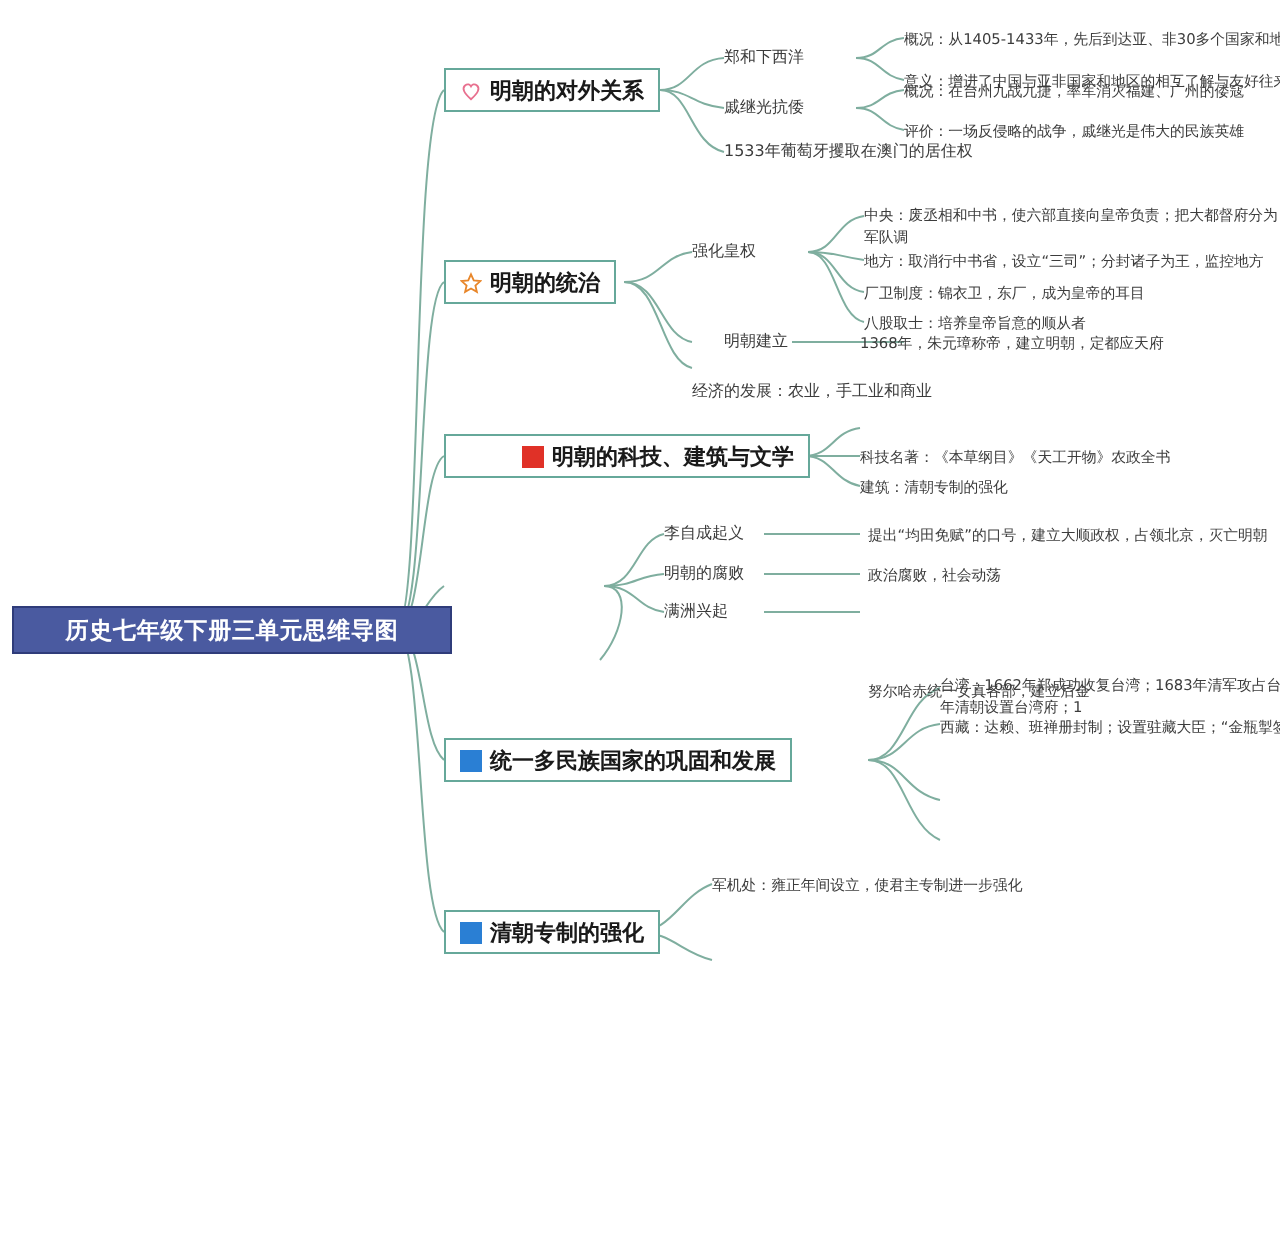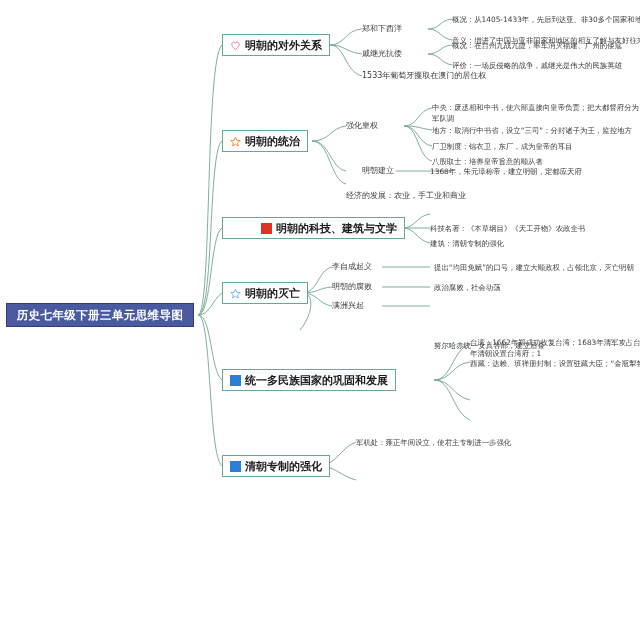--- a/index.html
+++ b/index.html
@@ -9,21 +9,21 @@
     font-family:"DejaVu Sans","Liberation Sans",sans-serif;
     overflow:hidden;
   }
   #stage{position:relative;width:640px;height:621px;}
   #wires{position:absolute;left:0;top:0;width:640px;height:621px;}
 
   
   .root{
     position:absolute;
     left:6px;top:303px;
-    width:188px;height:24px;
+    width:220px;height:24px;
     background:#4a5aa0;
     border:1px solid #2f3c7a;
     color:#ffffff;
     font-size:11.5px;
     font-weight:bold;
     letter-spacing:.4px;
     display:flex;align-items:center;justify-content:center;
     box-sizing:border-box;
   }
 
@@ -158,26 +158,20 @@
   <div class="l3 nw" style="left:430px;top:166px;">1368年，朱元璋称帝，建立明朝，定都应天府</div>
   <div class="l2" style="left:346px;top:179px;margin-top:12px;">经济的发展：农业，手工业和商业</div>
 
   <div class="l1" style="left:222px;top:217px;padding-left:38px;">
     <span class="ico sq" style="background:#e03127;"></span>
     <span>明朝的科技、建筑与文学</span>
   </div>
   <div class="l3 nw" style="left:430px;top:223px;">科技名著：《本草纲目》《天工开物》农政全书</div>
   <div class="l3 nw" style="left:430px;top:238px;">建筑：清朝专制的强化</div>
 
-  <div class="l1" style="left:222px;top:282px;">
-    <svg class="ico" viewBox="0 0 24 24">
-      <path d="M12 2.5 L15 9.2 L22.2 9.9 L16.8 14.7 L18.4 21.7 L12 18 L5.6 21.7 L7.2 14.7 L1.8 9.9 L9 9.2 Z" fill="none" stroke="#6cb6e3" stroke-width="2"></path>
-    </svg>
-    <span>明朝的灭亡</span>
-  </div>
   <div class="l2" style="left:332px;top:262px;">李自成起义</div>
   <div class="l3 nw" style="left:434px;top:262px;">提出“均田免赋”的口号，建立大顺政权，占领北京，灭亡明朝</div>
   <div class="l2" style="left:332px;top:282px;">明朝的腐败</div>
   <div class="l3 nw" style="left:434px;top:282px;">政治腐败，社会动荡</div>
   <div class="l2" style="left:332px;top:301px;">满洲兴起</div>
   <div class="l3 nw" style="left:434px;top:301px;margin-top:39px;">努尔哈赤统一女真各部，建立后金</div>
 
   <div class="l1" style="left:222px;top:369px;">
     <span class="ico sq" style="background:#2a7fd4;"></span>
     <span>统一多民族国家的巩固和发展</span>

